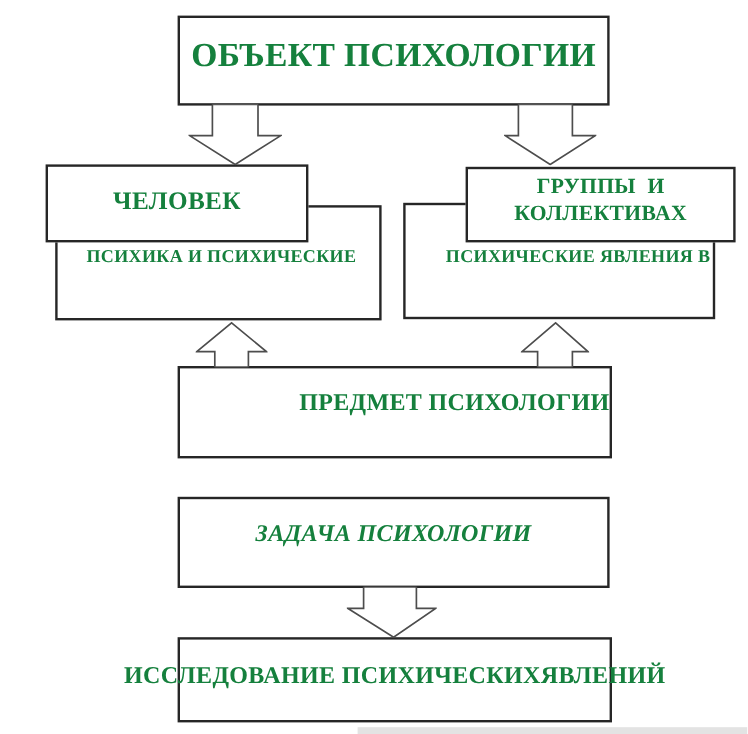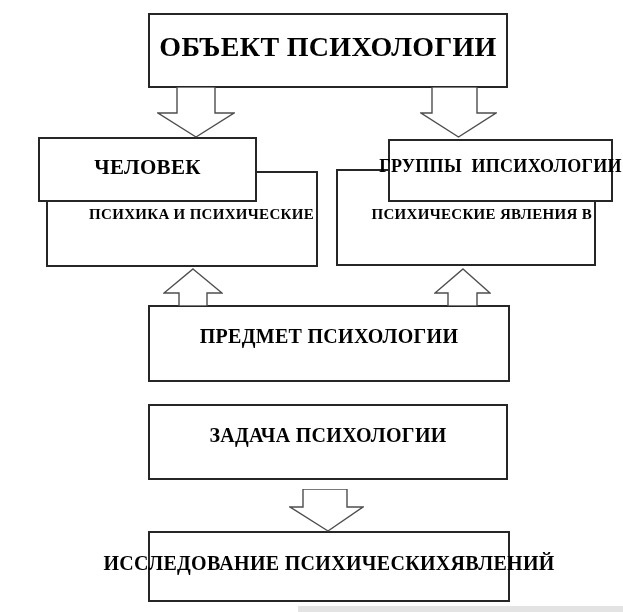--- a/index.html
+++ b/index.html
@@ -2,55 +2,55 @@
 <html><head>
 <meta charset="utf-8">
 <style>
   html, body { margin: 0; padding: 0; background: #ffffff; }
   .stage {
     position: relative;
     width: 623px;
     height: 612px;
     background: #ffffff;
     font-family: "Liberation Serif", serif;
-    color: #000000;
+    color: #15803d;
     overflow: hidden;
   }
   .box {
     position: absolute;
     background: #ffffff;
     border: 2px solid #262626;
     box-sizing: border-box;
     display: flex;
     align-items: center;
     justify-content: center;
     text-align: center;
     font-weight: bold;
     letter-spacing: 0.3px;
   }
   .pre { white-space: pre; }
 
   #box-object   { left:148px; top:13px;  width:360px; height:75px; font-size:28px; padding-bottom:7px; }
   #box-chelovek { left:38px;  top:137px; width:219px; height:65px; font-size:21px; z-index:3; padding-bottom:4px; }
   #box-left-desc {
     left:46px; top:171px; width:272px; height:96px; z-index:2;
-    display:block; text-align:right; font-size:15px; line-height:21px;
+    display:block; text-align:center; font-size:15px; line-height:21px;
     padding:31px 2px 0 7px;
   }
   #box-gruppy {
     left:388px; top:139px; width:225px; height:63px; z-index:3;
-    font-size:18px; line-height:22px; flex-direction:row; padding-bottom:10px;
+    font-size:18px; line-height:22px; flex-direction:column; padding-bottom:10px;
   }
   #box-right-desc {
     left:336px; top:169px; width:260px; height:97px; z-index:2;
     display:block; text-align:right; font-size:15px; line-height:21px;
     padding:33px 2px 0 9px;
   }
-  #box-predmet { left:148px; top:305px; width:362px; height:77px; font-size:20px; padding-bottom:14px; }
-  #box-zadacha { left:148px; top:404px; width:360px; height:76px; font-size:20px; padding-bottom:14px; }
+  #box-predmet { left:148px; top:305px; width:362px; height:77px; font-size:20px; padding-bottom:14px;justify-content:flex-end; }
+  #box-zadacha { left:148px; top:414px; width:360px; height:76px; font-size:20px; padding-bottom:14px;font-style:italic; }
   #box-issled  { left:148px; top:531px; width:362px; height:71px; font-size:20px; line-height:25px; flex-direction:row; padding-bottom:6px; }
 
   .arrow { position: absolute; z-index: 4; }
   .arrow polygon { fill: #ffffff; stroke: #4d4d4d; stroke-width: 1.4; }
 
   #arrow-down-left   { left:157px; top:87px;  }
   #arrow-down-right  { left:420px; top:87px;  }
   #arrow-up-left     { left:163px; top:268px; }
   #arrow-up-right    { left:434px; top:268px; }
   #arrow-down-bottom { left:289px; top:489px; }
@@ -79,21 +79,21 @@
 
   <div class="box" id="box-chelovek">
     <span>ЧЕЛОВЕК</span>
   </div>
   <div class="box" id="box-left-desc">
     <div class="pre">ПСИХИКА И ПСИХИЧЕСКИЕ</div>
   </div>
 
   <div class="box" id="box-gruppy">
     <div class="pre">ГРУППЫ  И</div>
-    <div class="pre">ПСИХОЛОГИИ</div>
+    <div class="pre">КОЛЛЕКТИВАХ</div>
   </div>
   <div class="box" id="box-right-desc">
     <div class="pre">ПСИХИЧЕСКИЕ ЯВЛЕНИЯ В</div>
   </div>
 
   <svg class="arrow" id="arrow-up-left" width="60" height="38" viewBox="0 0 60 38">
     <polygon points="30,1 59,25 44,25 44,38 16,38 16,25 1,25"></polygon>
   </svg>
   <svg class="arrow" id="arrow-up-right" width="57" height="38" viewBox="0 0 57 38">
     <polygon points="29,1 56,25 43,25 43,38 14,38 14,25 1,25"></polygon>

